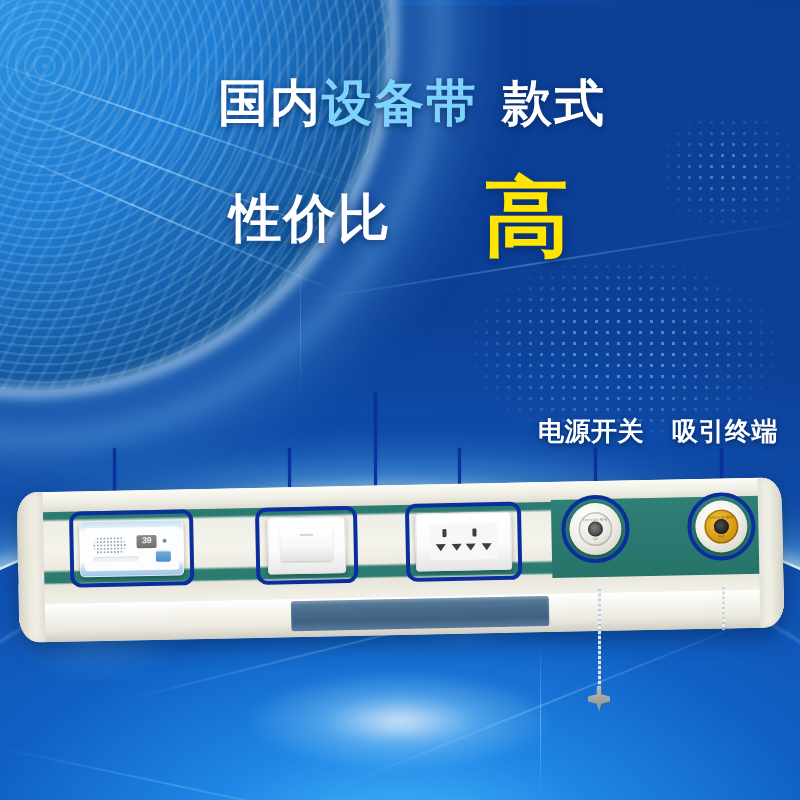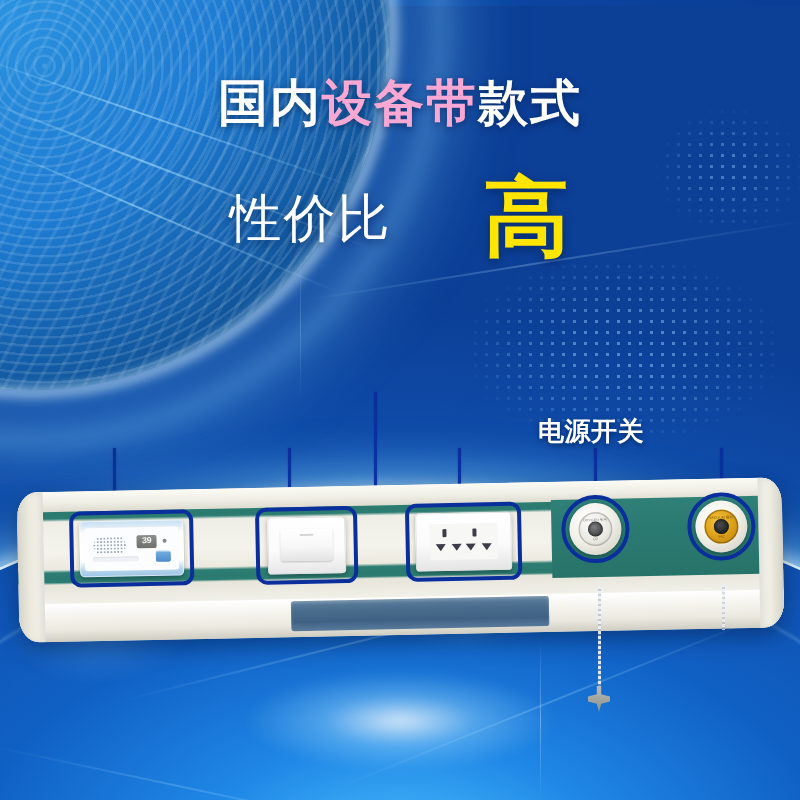--- a/index.html
+++ b/index.html
@@ -98,27 +98,27 @@
     filter:blur(4px);
   }
   .vline{position:absolute;width:1px;background:linear-gradient(180deg,rgba(180,225,255,0),rgba(180,225,255,.45),rgba(180,225,255,0));}
 
   
   .headline{
     position:absolute;left:0;right:0;top:78px;text-align:center;
     font-size:50px;font-weight:bold;letter-spacing:2px;line-height:1;
     white-space:nowrap;
   }
-  .headline .w{color:#ffffff;text-shadow:0 2px 7px rgba(4,30,80,.65);}
-  .headline .y{color:#f9a8d4;text-shadow:0 2px 7px rgba(4,30,80,.65);}
+  .headline .w{color:#ffffff;text-shadow:0 2px 7px rgba(4,30,80,.65);margin-left:24px;}
+  .headline .y{color:#7dd3fc;text-shadow:0 2px 7px rgba(4,30,80,.65);}
   .subline{
     position:absolute;left:0;right:0;top:160px;text-align:center;white-space:nowrap;
   }
   .subline .s-white{
-    color:#ffffff;font-size:52px;font-weight:normal;letter-spacing:2px;
+    color:#ffffff;font-size:52px;font-weight:bold;letter-spacing:2px;
     text-shadow:0 3px 9px rgba(4,30,80,.6);vertical-align:middle;
   }
   .subline .s-gap{display:inline-block;width:92px;}
   .subline .s-yellow{
     color:#ffe500;font-size:86px;font-weight:bold;letter-spacing:1px;
     text-shadow:0 3px 10px rgba(4,30,80,.6);vertical-align:middle;
   }
 
   
   .callouts{position:absolute;left:0;top:0;width:800px;height:800px;}
@@ -321,20 +321,21 @@
 
     <div class="leader" style="left:288px;top:448px;height:78px;"></div>
 
     <div class="leader" style="left:374px;top:392px;height:210px;"></div>
 
     <div class="leader" style="left:458px;top:448px;height:76px;"></div>
 
     <div class="callout" style="left:538px;top:414px;">电源开关</div>
     <div class="leader" style="left:594px;top:448px;height:78px;"></div>
 
+    <div class="callout" style="left:672px;top:414px;">吸引终端</div>
     <div class="leader" style="left:720px;top:448px;height:78px;"></div>
   </div>
 
   <div class="device-wrap">
     <div class="device">
       <div class="rail-top"></div>
       <div class="teal-panel"></div>
       <div class="rail-bottom"></div>
       <div class="mid-rail"></div>
       <div class="endcap-l"></div>

